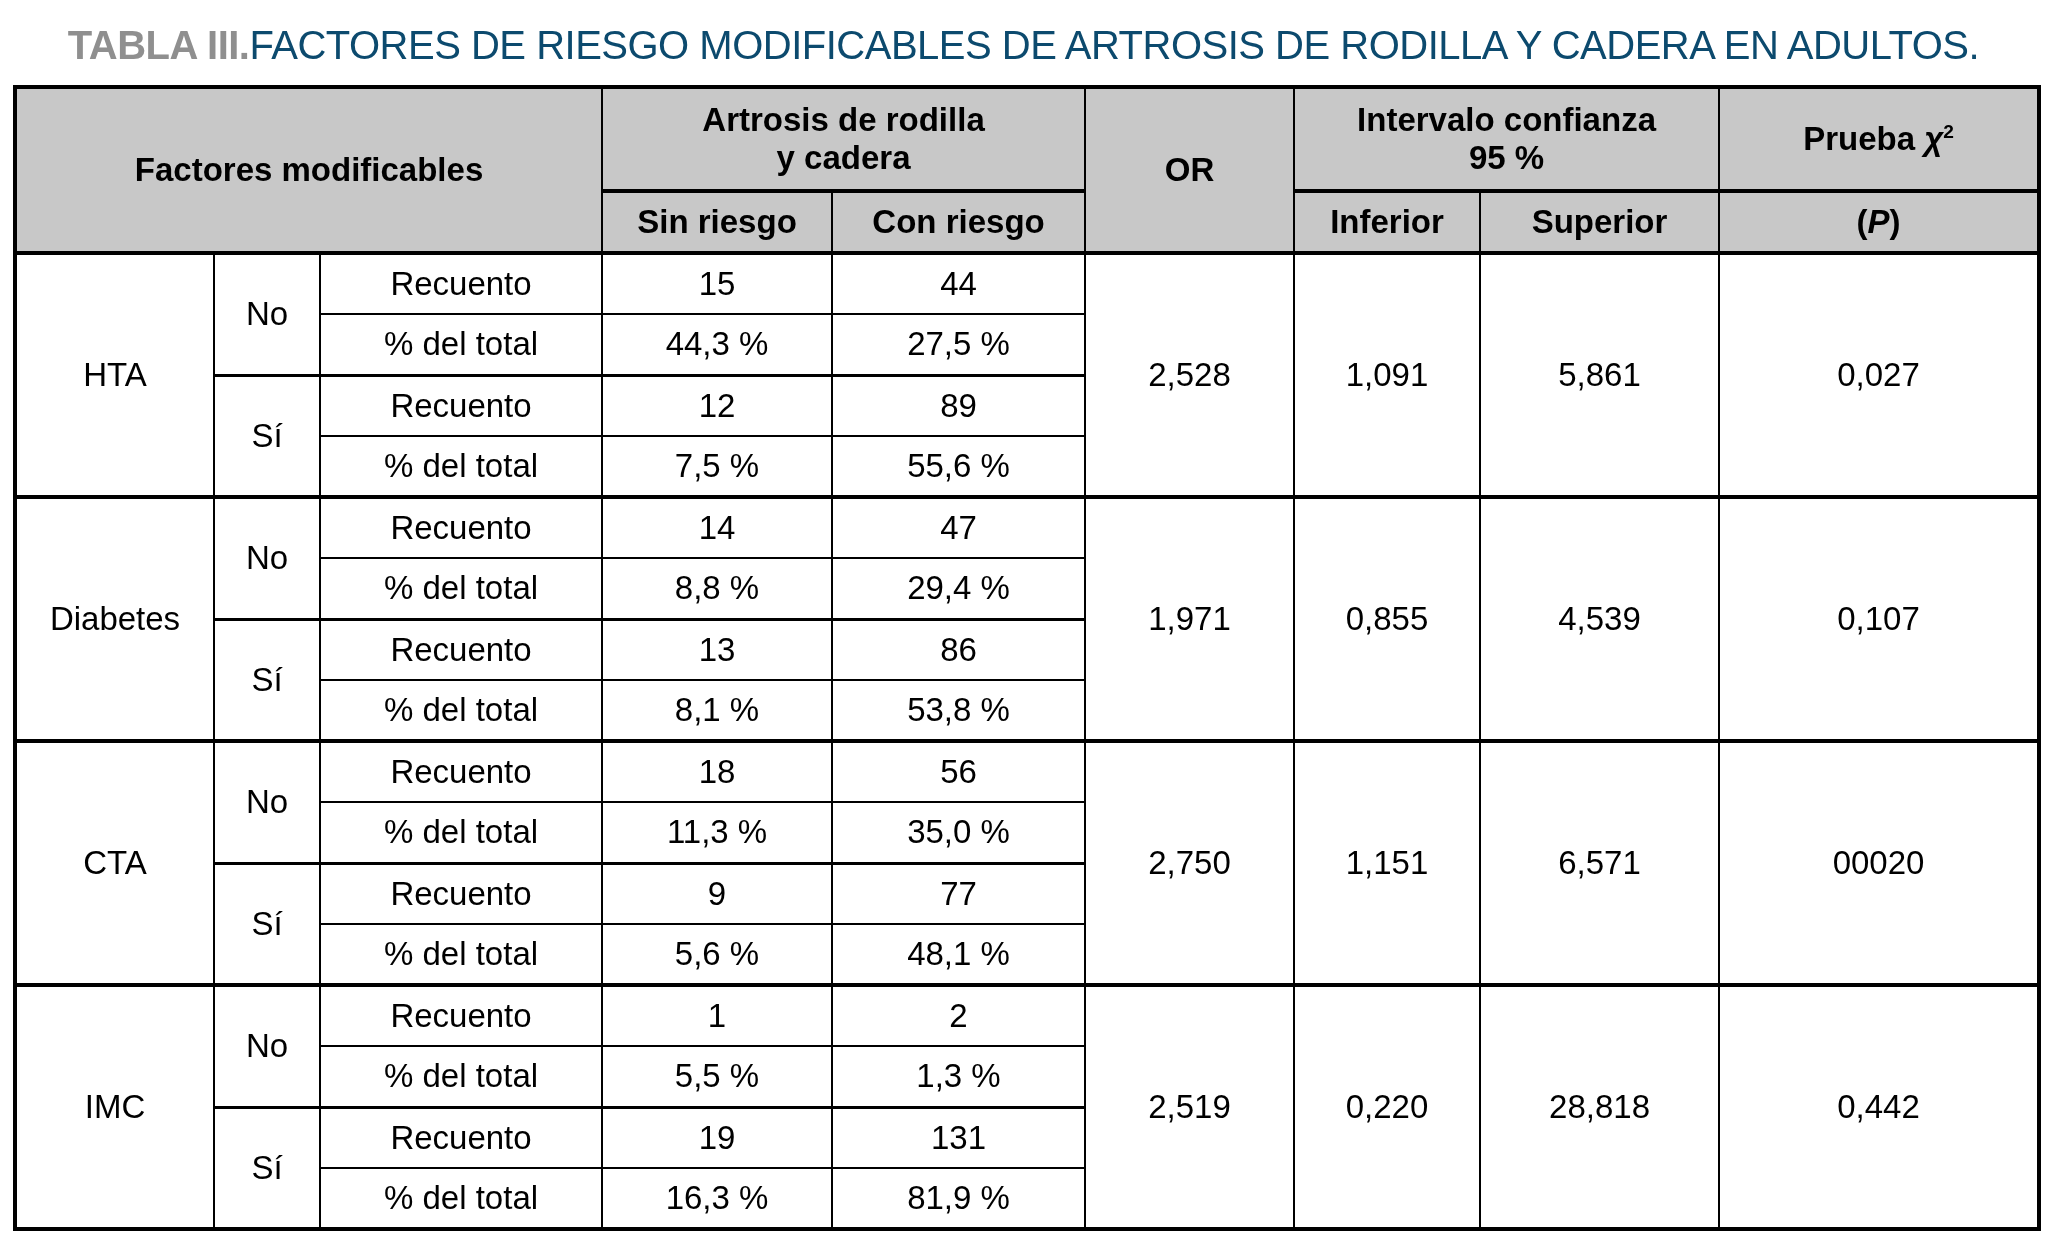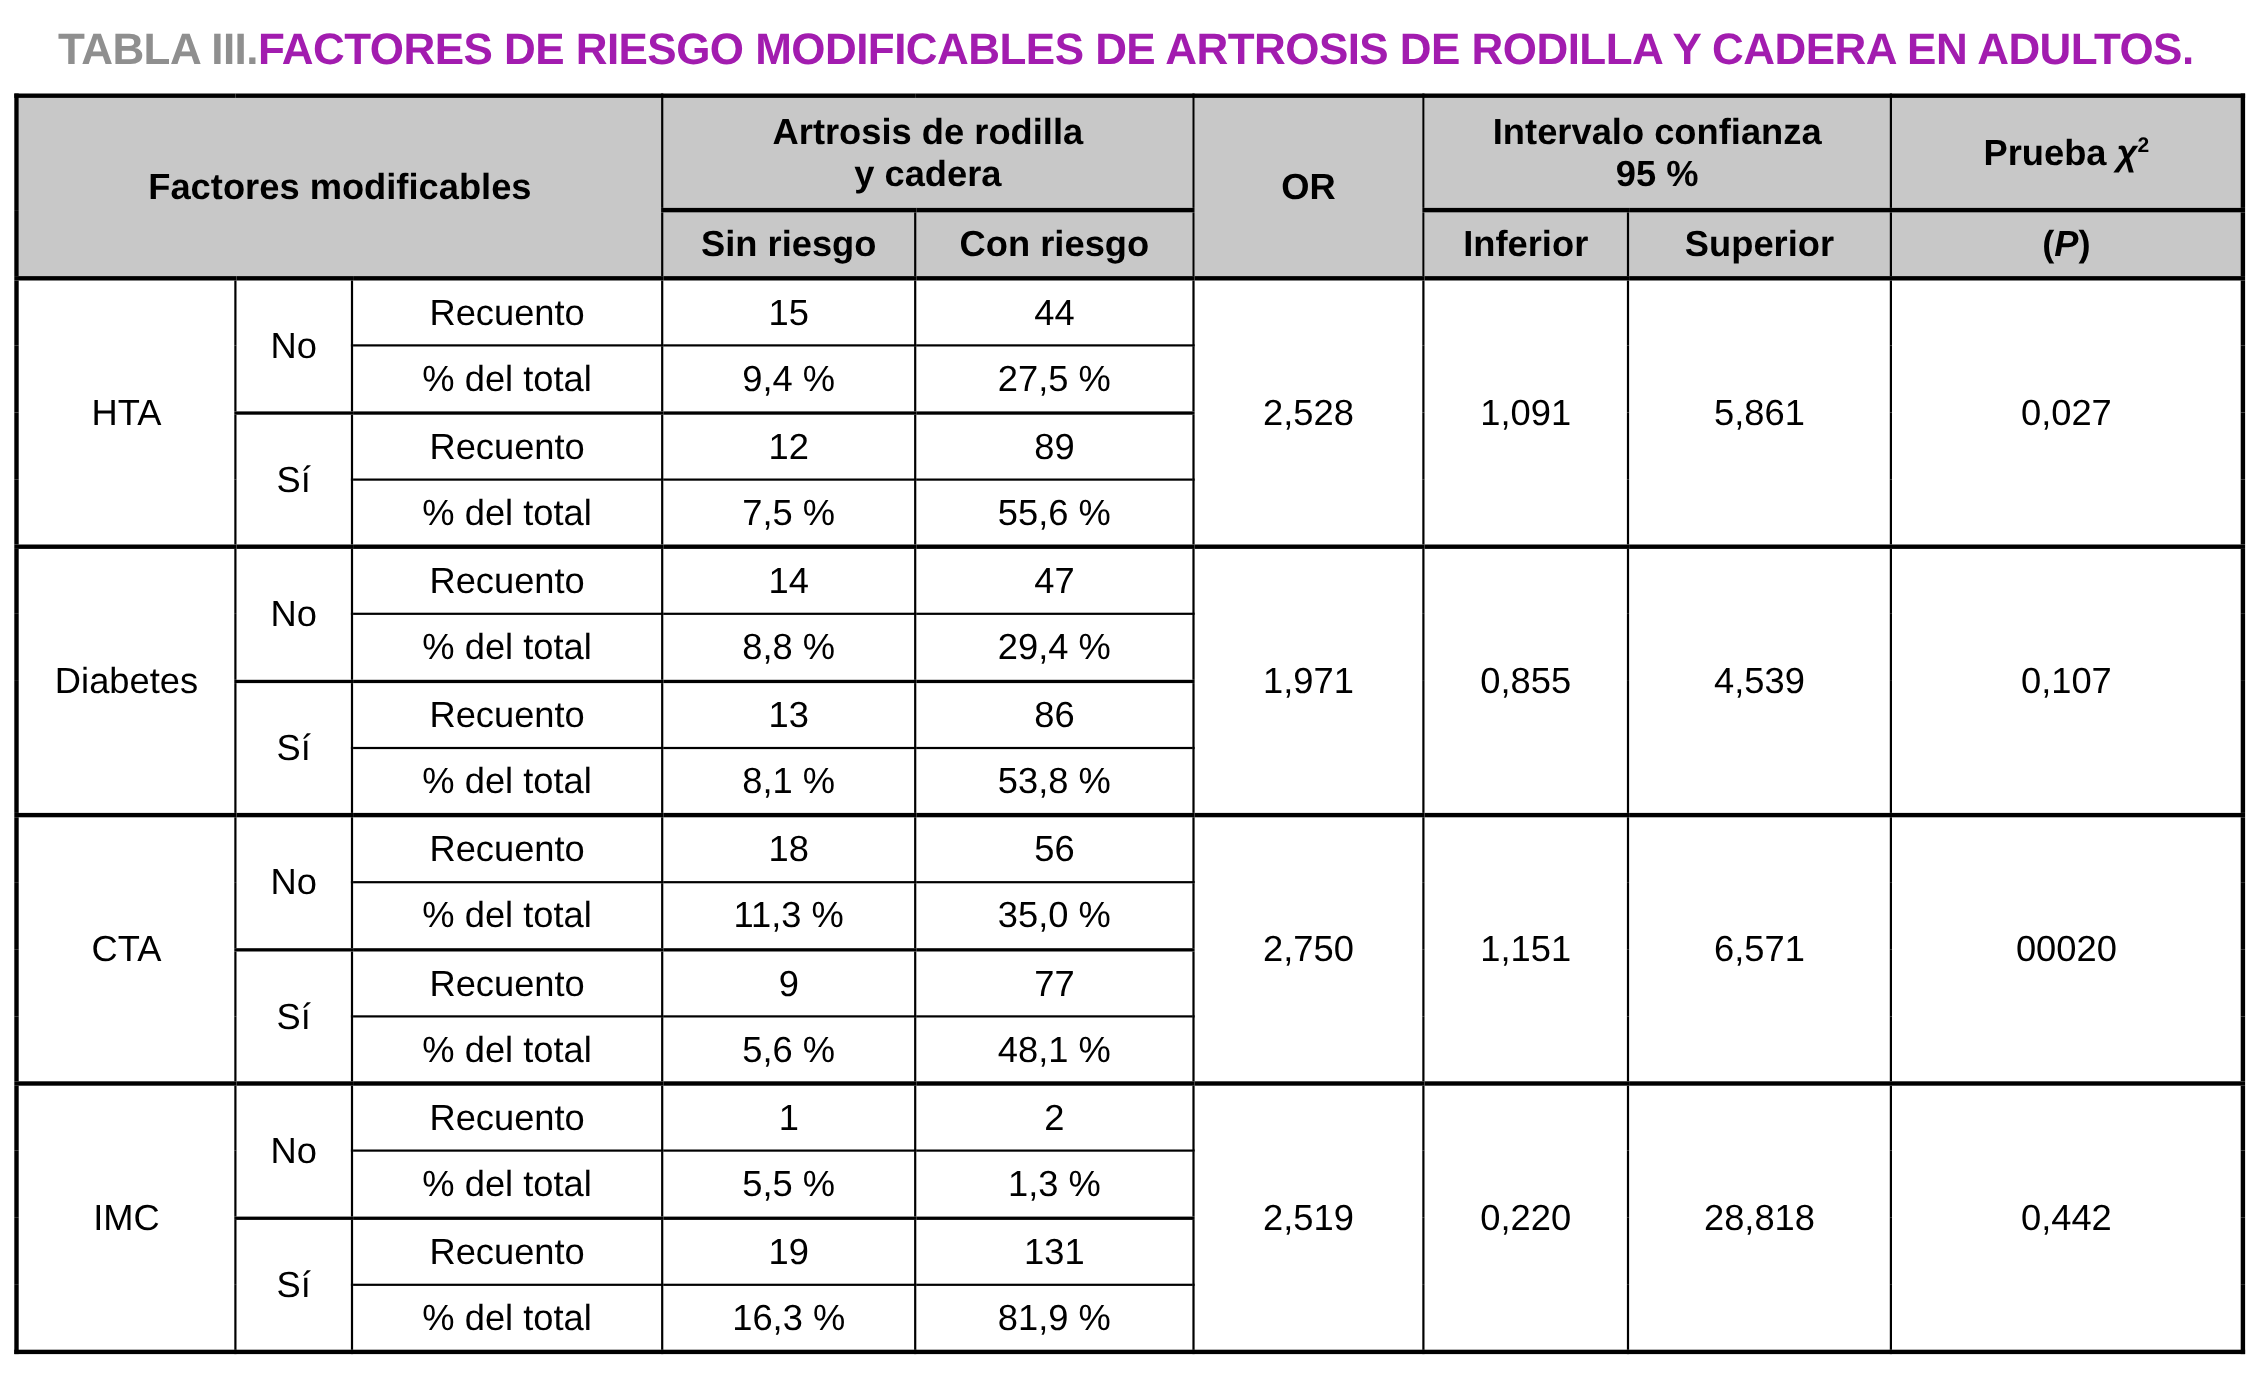--- a/index.html
+++ b/index.html
@@ -14,21 +14,21 @@
     background:var(--page-bg);
     font-family:"Liberation Sans",sans-serif;
     color:#000;
   }
   .title{
     position:absolute;top:22px;left:0;width:2047px;
     text-align:center;font-size:40px;line-height:46px;
     letter-spacing:-0.5px;white-space:nowrap;
   }
   .title-label{color:var(--title-accent);font-weight:bold;}
-  .title-text{color:#a21caf;font-weight:bold;margin-top:34px;}
+  .title-text{color:#0c4a6e;font-weight:normal;margin-top:34px;}
   table.t{
     position:absolute;left:13px;top:85px;
     width:2024px;border-collapse:collapse;table-layout:fixed;
     border:4px solid var(--border);
   }
   .t th,.t td{
     border:2px solid var(--border);
     text-align:center;vertical-align:middle;
     font-size:33px;line-height:1.15;padding:0;
     overflow:hidden;
@@ -92,21 +92,21 @@
       <td>Recuento</td>
       <td>15</td>
       <td>44</td>
       <td rowspan="4">2,528</td>
       <td rowspan="4">1,091</td>
       <td rowspan="4">5,861</td>
       <td rowspan="4">0,027</td>
     </tr>
     <tr>
       <td>% del total</td>
-      <td>9,4 %</td>
+      <td>44,3 %</td>
       <td>27,5 %</td>
     </tr>
     <tr class="si-row">
       <td rowspan="2">Sí</td>
       <td>Recuento</td>
       <td>12</td>
       <td>89</td>
     </tr>
     <tr>
       <td>% del total</td>

